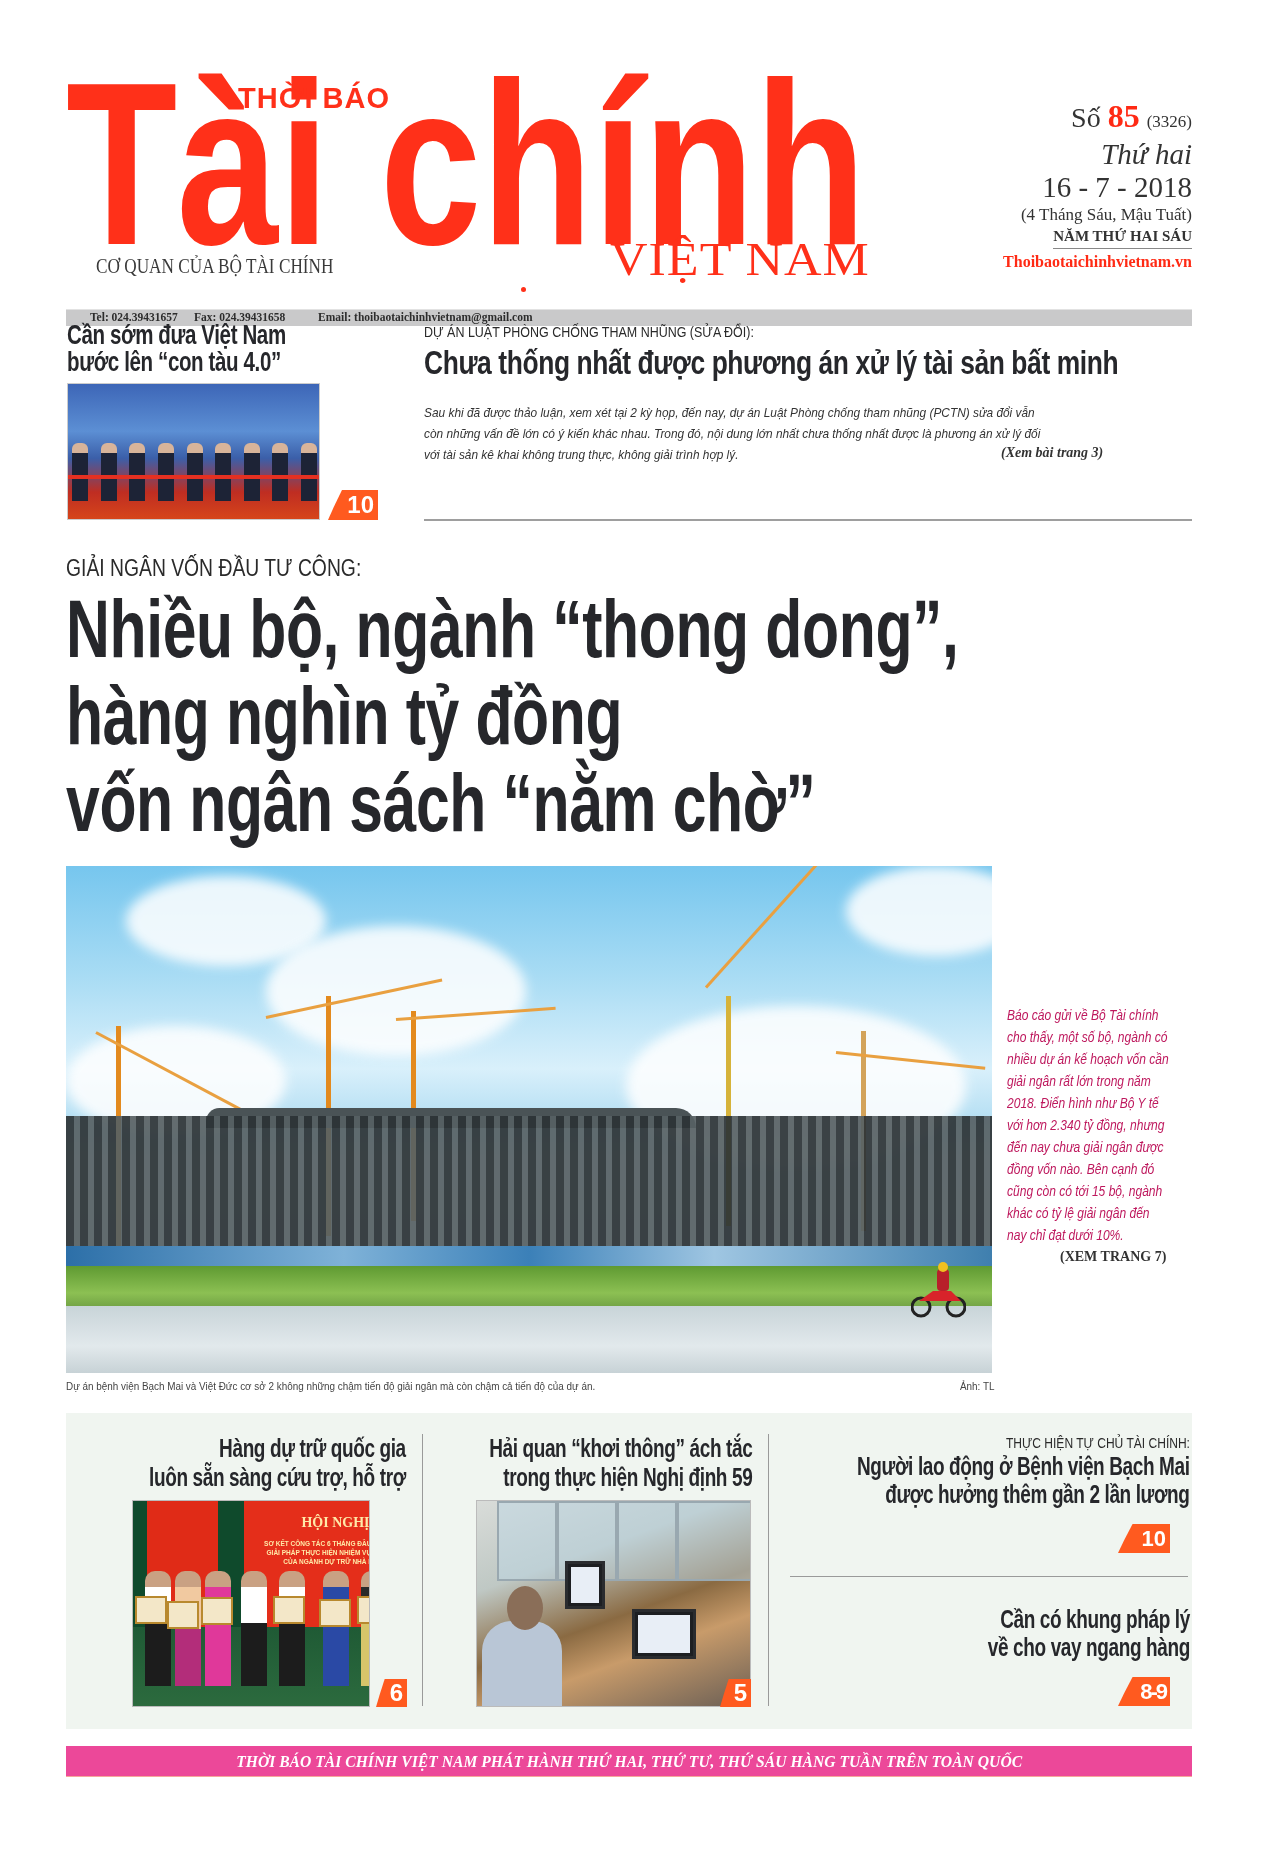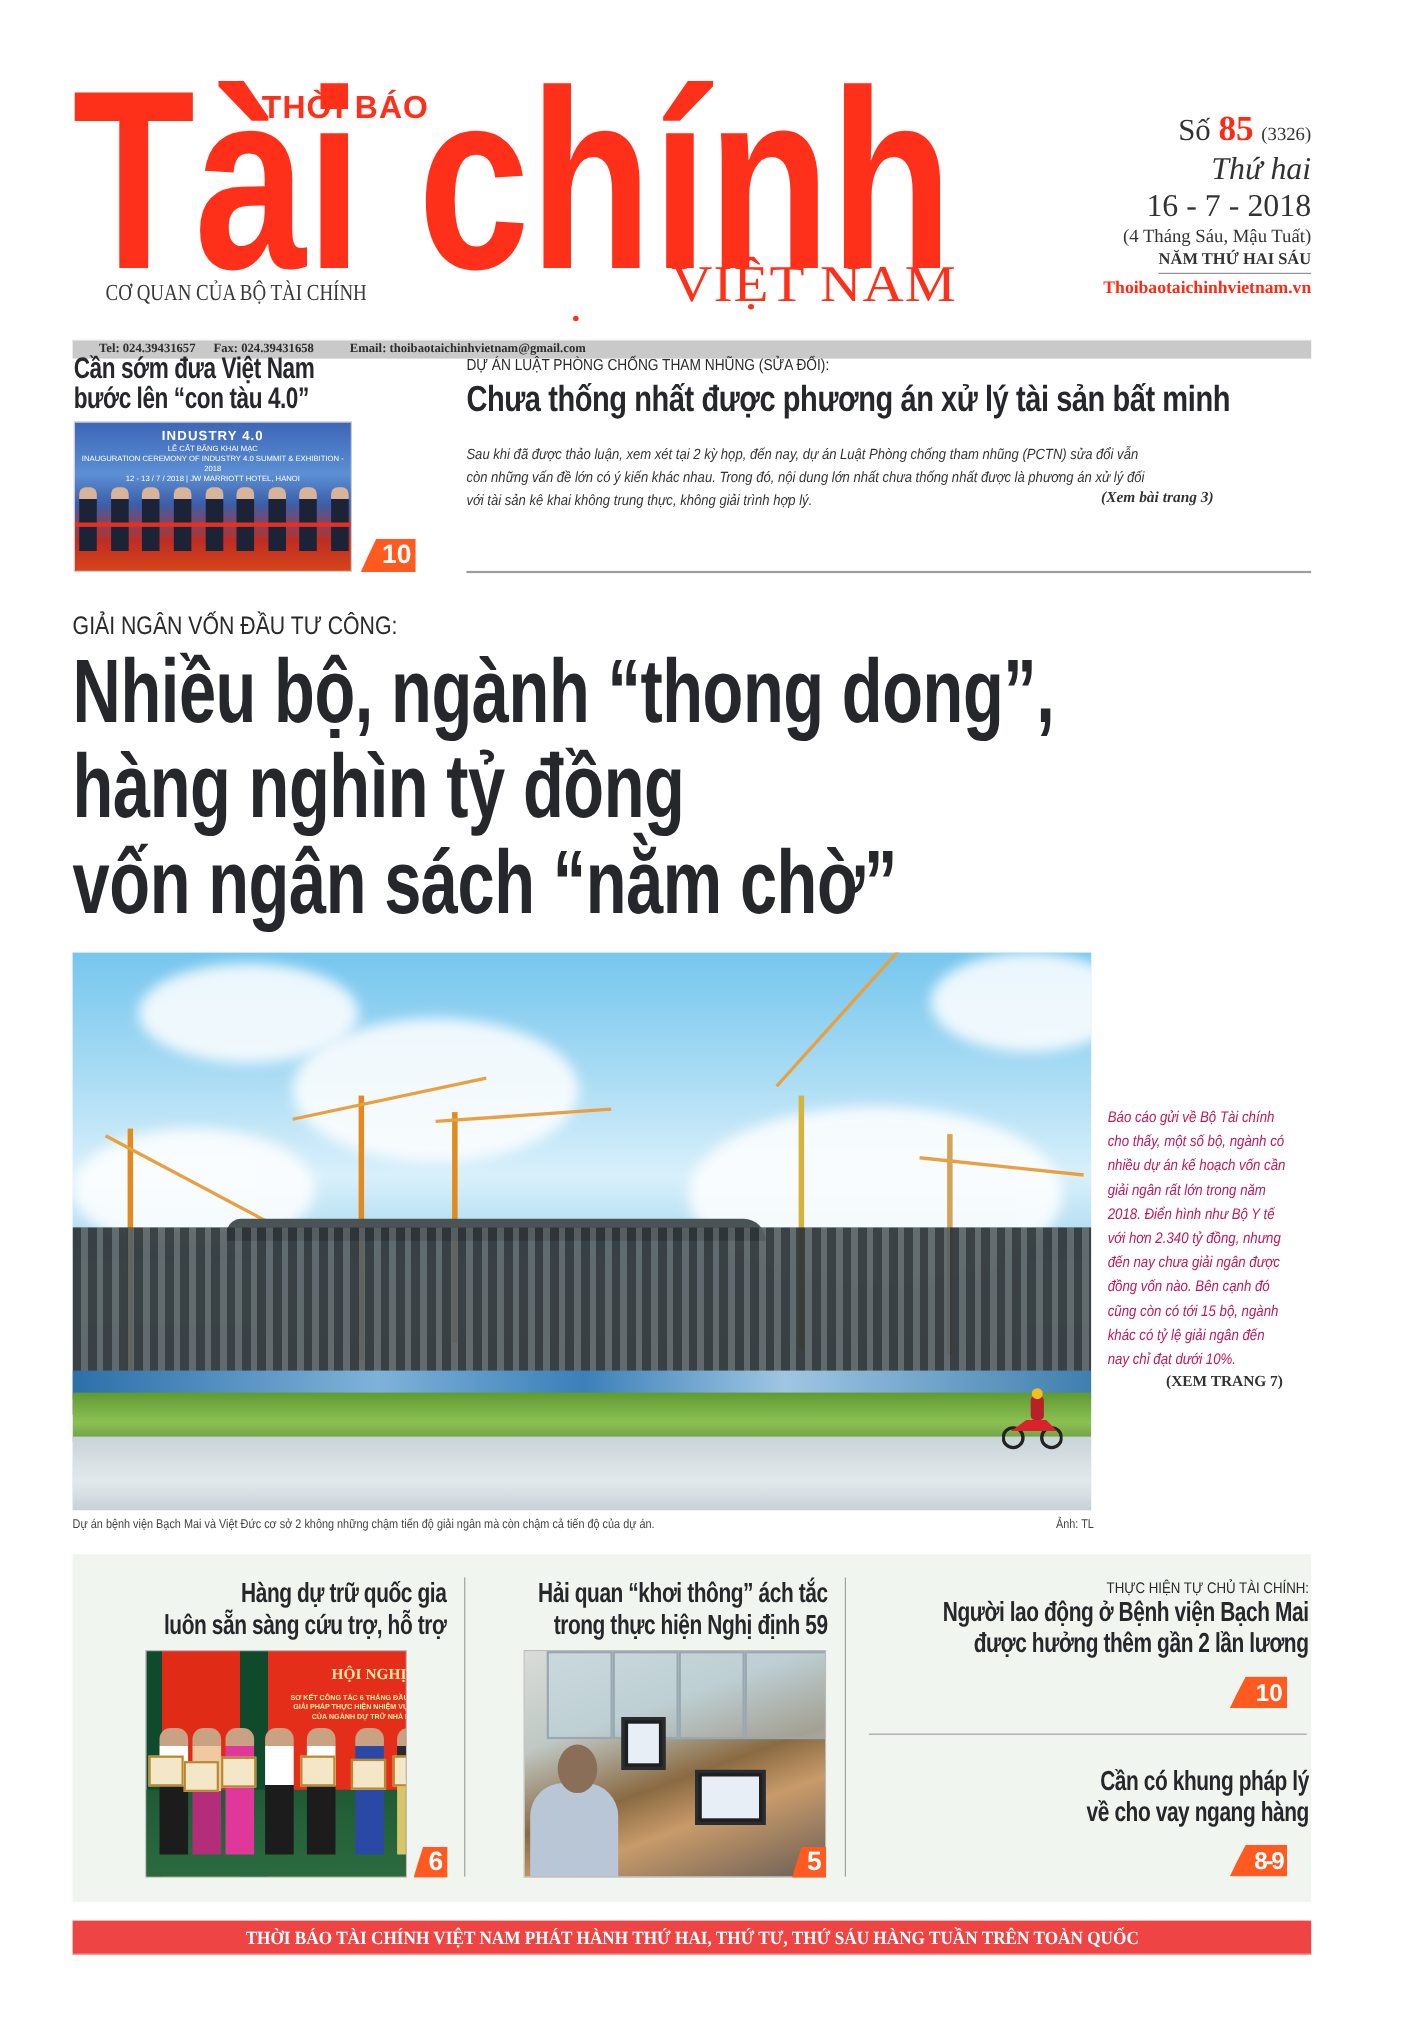--- a/index.html
+++ b/index.html
@@ -101,22 +101,22 @@
   .bp-img2 .win { position: absolute; top: 0; height: 80px; width: 60px; border: 2px solid #99a8b0; background: rgba(190,215,230,.5); }
   .bp-img2 .screen { position: absolute; width: 55px; height: 40px; background: #1d1f22; border: 3px solid #2a2c2f; }
   .bp-img2 .screen i { position: absolute; inset: 3px; background: #e8eef6; }
   .bp-img2 .officer { position: absolute; left: 5px; top: 120px; width: 80px; height: 90px; background: #b9c6d6; border-radius: 30px 30px 0 0; }
   .bp-img2 .head { position: absolute; left: 30px; top: 85px; width: 36px; height: 44px; background: #8a6e58; border-radius: 50%; }
   .badge-6 { left: 376px; top: 1679px; width: 31px; height: 28px; font-size: 24px; line-height: 28px; }
   .badge-5 { left: 720px; top: 1679px; width: 31px; height: 28px; font-size: 24px; line-height: 28px; }
   .badge-12 { left: 1118px; top: 1524px; width: 52px; height: 29px; font-size: 22px; line-height: 29px; }
   .badge-89 { left: 1118px; top: 1677px; width: 52px; height: 29px; font-size: 22px; line-height: 29px; letter-spacing: -2px; }
 
-  .footer-bar { left: 66px; top: 1746px; width: 1126px; height: 31px; background: #ef4444; color: #fff; text-align: center;
-    font-family: "Liberation Serif", serif; font-weight: 700; font-size: 17px; line-height: 31px; white-space: nowrap; border-bottom: 1px solid #f6a79a; }
+  .footer-bar { left: 66px; top: 1746px; width: 1126px; height: 31px; background: #ec4899; color: #fff; text-align: center;
+    font-family: "Liberation Serif", serif; font-weight: 700; font-size: 17px; line-height: 31px; white-space: nowrap; border-bottom: 1px solid #f6a79a; font-style: italic; }
   .footer-bar span { display: inline-block; transform: scaleX(0.92); }
 </style>
 </head>
 <body>
 
 <div class="abs logo-tai">
   <svg viewBox="0 0 820 200" preserveAspectRatio="none">
     <text x="0" y="182" font-family="Liberation Sans, sans-serif" font-weight="900" font-size="232" fill="#ff3019" textLength="800" lengthAdjust="spacingAndGlyphs">Tài chính</text>
   </svg>
 </div>
@@ -142,26 +142,20 @@
   <div class="issue-lunar">(4 Tháng Sáu, Mậu Tuất)</div>
   <div><span class="issue-year">NĂM THỨ HAI SÁU</span></div>
   <div class="issue-web">Thoibaotaichinhvietnam.vn</div>
 </div>
 
 <div class="abs cond tl-head">
   <div>Cần sớm đưa Việt Nam</div>
   <div>bước lên “con tàu 4.0”</div>
 </div>
 <div class="abs tl-img">
-  <div class="banner">
-    <b>INDUSTRY 4.0</b>
-    <div>LỄ CẮT BĂNG KHAI MẠC</div>
-    <div>INAUGURATION CEREMONY OF INDUSTRY 4.0 SUMMIT &amp; EXHIBITION - 2018</div>
-    <div>12 - 13 / 7 / 2018 | JW MARRIOTT HOTEL, HANOI</div>
-  </div>
   <div class="people">
       <i></i>
       <i></i>
       <i></i>
       <i></i>
       <i></i>
       <i></i>
       <i></i>
       <i></i>
       <i></i>

